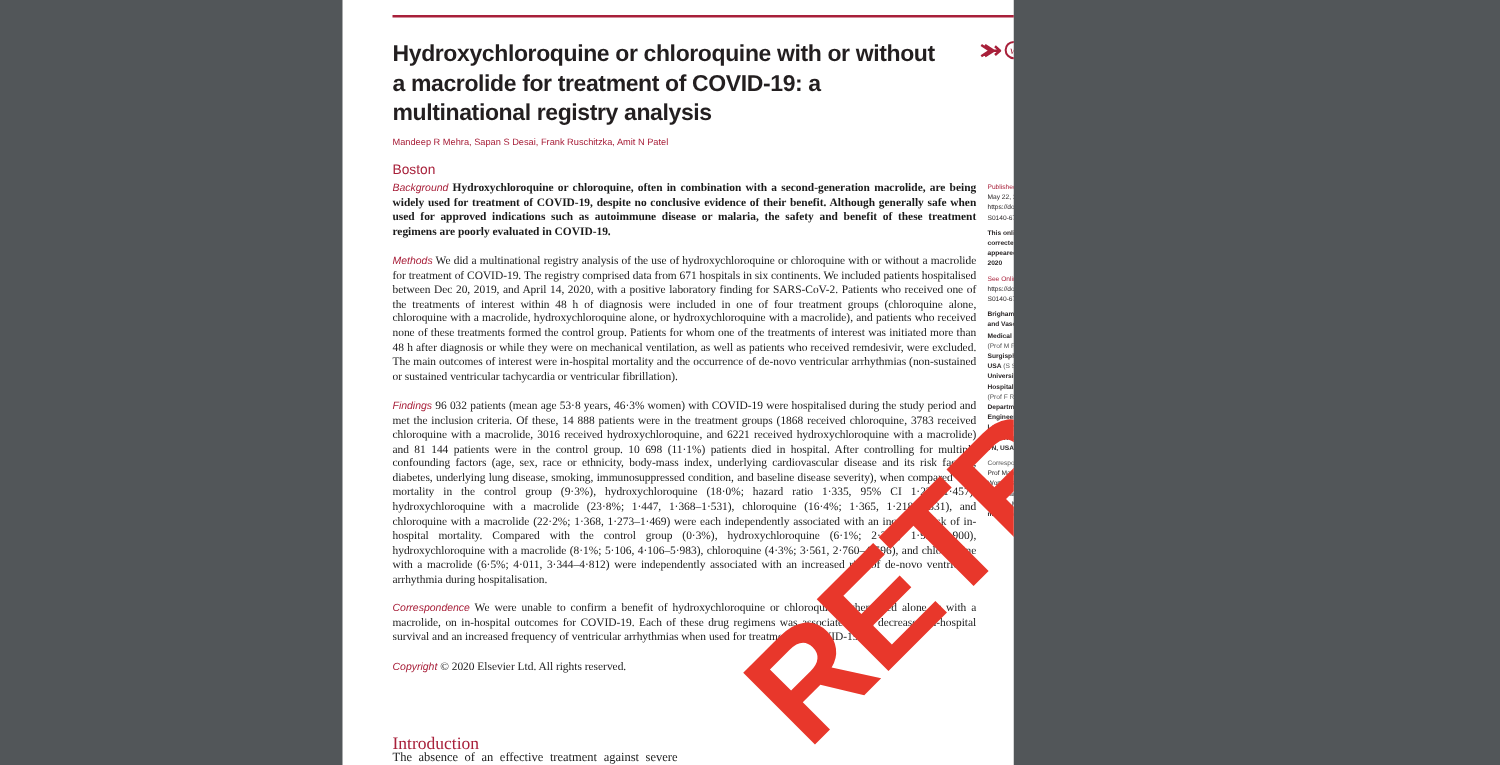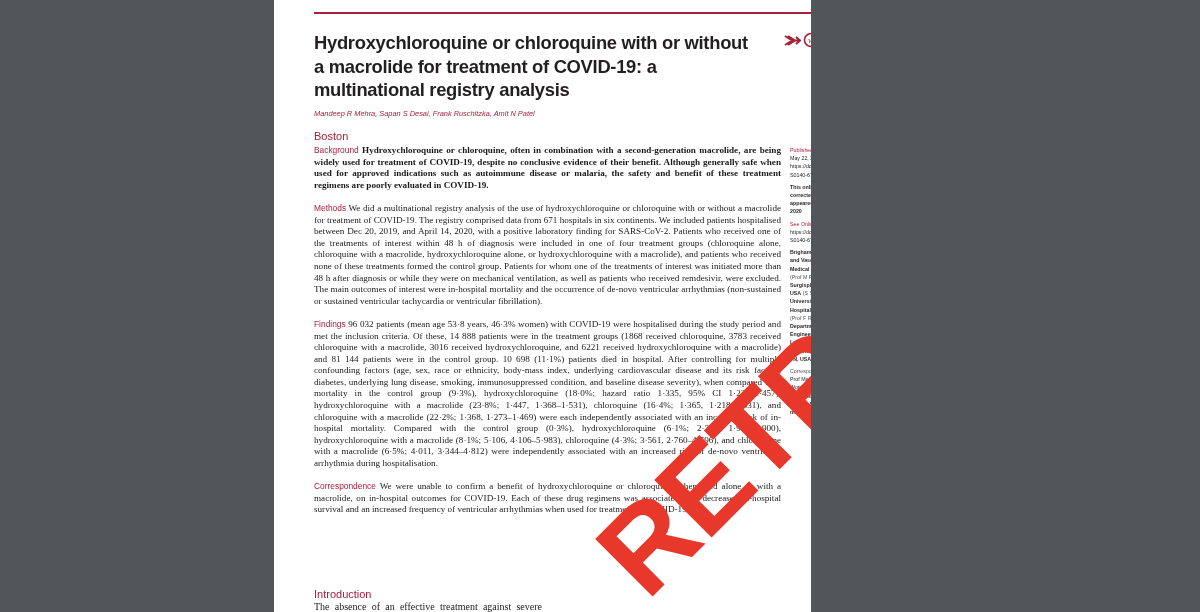--- a/index.html
+++ b/index.html
@@ -26,38 +26,38 @@
   }
   .icons {
     position:absolute; left:510px; top:31px; display:flex; align-items:center; gap:2px;
   }
   .icons svg { display:block; }
   .crossmark-label {
     position:absolute; left:578px; top:54px; font-size:4px; color:#a8203a;
     font-family:"Liberation Sans", sans-serif;
   }
   .authors {
-    position:absolute; left:40px; top:109px; font-style:italic;
+    position:absolute; left:40px; top:109px; 
     font-family:"Liberation Sans", sans-serif; font-size:7.4px; color:#a8203a;
   }
   .summary-head {
     position:absolute; left:40px; top:130px;
     font-family:"Liberation Sans", sans-serif; font-size:11px; color:#a8203a;
   }
   .abstract {
     position:absolute; left:40px; top:145px; width:467px;
     font-size:9.15px; line-height:11.6px; color:#1a1a1a; text-align:justify;
   }
   .abstract p { margin:0 0 11.6px 0; }
   .lab {
-    font-family:"Liberation Sans", sans-serif; color:#a8203a; font-size:8.4px;
+    font-family:"Liberation Sans", sans-serif; color:#a8203a; font-size:8.4px;font-style:italic;
   }
   .intro-head {
     position:absolute; left:40px; top:588px;
-    font-family:Liberation Sans, sans-serif; font-size:11px; color:#a8203a;
+    font-family:Liberation Serif, serif; font-size:14px; color:#a8203a;
   }
   .intro-col1 {
     position:absolute; left:40px; top:601px; width:228px;
     font-size:10px; line-height:11.6px; color:#1a1a1a; text-align:justify;
     text-align-last:justify;
   }
   .intro-col2 {
     position:absolute; left:280px; top:589px; width:227px;
     font-size:9.15px; line-height:11.6px; color:#1a1a1a; text-align:justify;
     text-align-last:justify;
@@ -117,20 +117,21 @@
 
   <div class="authors">Mandeep R Mehra, Sapan S Desai, Frank Ruschitzka, Amit N Patel</div>
 
   <div class="summary-head">Boston</div>
 
   <div class="abstract">
     <p><span class="lab">Background</span><b> Hydroxychloroquine or chloroquine, often in combination with a second-generation macrolide, are being widely used for treatment of COVID-19, despite no conclusive evidence of their benefit. Although generally safe when used for approved indications such as autoimmune disease or malaria, the safety and benefit of these treatment regimens are poorly evaluated in COVID-19.</b></p>
     <p><span class="lab">Methods</span><span> We did a multinational registry analysis of the use of hydroxychloroquine or chloroquine with or without a macrolide for treatment of COVID-19. The registry comprised data from 671 hospitals in six continents. We included patients hospitalised between Dec 20, 2019, and April 14, 2020, with a positive laboratory finding for SARS-CoV-2. Patients who received one of the treatments of interest within 48 h of diagnosis were included in one of four treatment groups (chloroquine alone, chloroquine with a macrolide, hydroxychloroquine alone, or hydroxychloroquine with a macrolide), and patients who received none of these treatments formed the control group. Patients for whom one of the treatments of interest was initiated more than 48 h after diagnosis or while they were on mechanical ventilation, as well as patients who received remdesivir, were excluded. The main outcomes of interest were in-hospital mortality and the occurrence of de-novo ventricular arrhythmias (non-sustained or sustained ventricular tachycardia or ventricular fibrillation).</span></p>
     <p><span class="lab">Findings</span><span> 96 032 patients (mean age 53·8 years, 46·3% women) with COVID-19 were hospitalised during the study period and met the inclusion criteria. Of these, 14 888 patients were in the treatment groups (1868 received chloroquine, 3783 received chloroquine with a macrolide, 3016 received hydroxychloroquine, and 6221 received hydroxychloroquine with a macrolide) and 81 144 patients were in the control group. 10 698 (11·1%) patients died in hospital. After controlling for multiple confounding factors (age, sex, race or ethnicity, body-mass index, underlying cardiovascular disease and its risk factors, diabetes, underlying lung disease, smoking, immunosuppressed condition, and baseline disease severity), when compared with mortality in the control group (9·3%), hydroxychloroquine (18·0%; hazard ratio 1·335, 95% CI 1·223–1·457), hydroxychloroquine with a macrolide (23·8%; 1·447, 1·368–1·531), chloroquine (16·4%; 1·365, 1·218–1·531), and chloroquine with a macrolide (22·2%; 1·368, 1·273–1·469) were each independently associated with an increased risk of in-hospital mortality. Compared with the control group (0·3%), hydroxychloroquine (6·1%; 2·369, 1·935–2·900), hydroxychloroquine with a macrolide (8·1%; 5·106, 4·106–5·983), chloroquine (4·3%; 3·561, 2·760–4·596), and chloroquine with a macrolide (6·5%; 4·011, 3·344–4·812) were independently associated with an increased risk of de-novo ventricular arrhythmia during hospitalisation.</span></p>
     <p><span class="lab">Correspondence</span><span> We were unable to confirm a benefit of hydroxychloroquine or chloroquine, when used alone or with a macrolide, on in-hospital outcomes for COVID-19. Each of these drug regimens was associated with decreased in-hospital survival and an increased frequency of ventricular arrhythmias when used for treatment of COVID-19.</span></p>
+    <p><span class="lab">Copyright</span><span> © 2020 Elsevier Ltd. All rights reserved.</span></p>
   </div>
 
   <div class="intro-head">Introduction</div>
   <div class="intro-col1">The absence of an effective treatment against severe</div>
 
   <div class="sidebar">
     <div class="blk">
       <div class="red">Published Online</div>
       <div>May 22, 2020</div>
       <div>https://doi.org/10.1016/</div>

